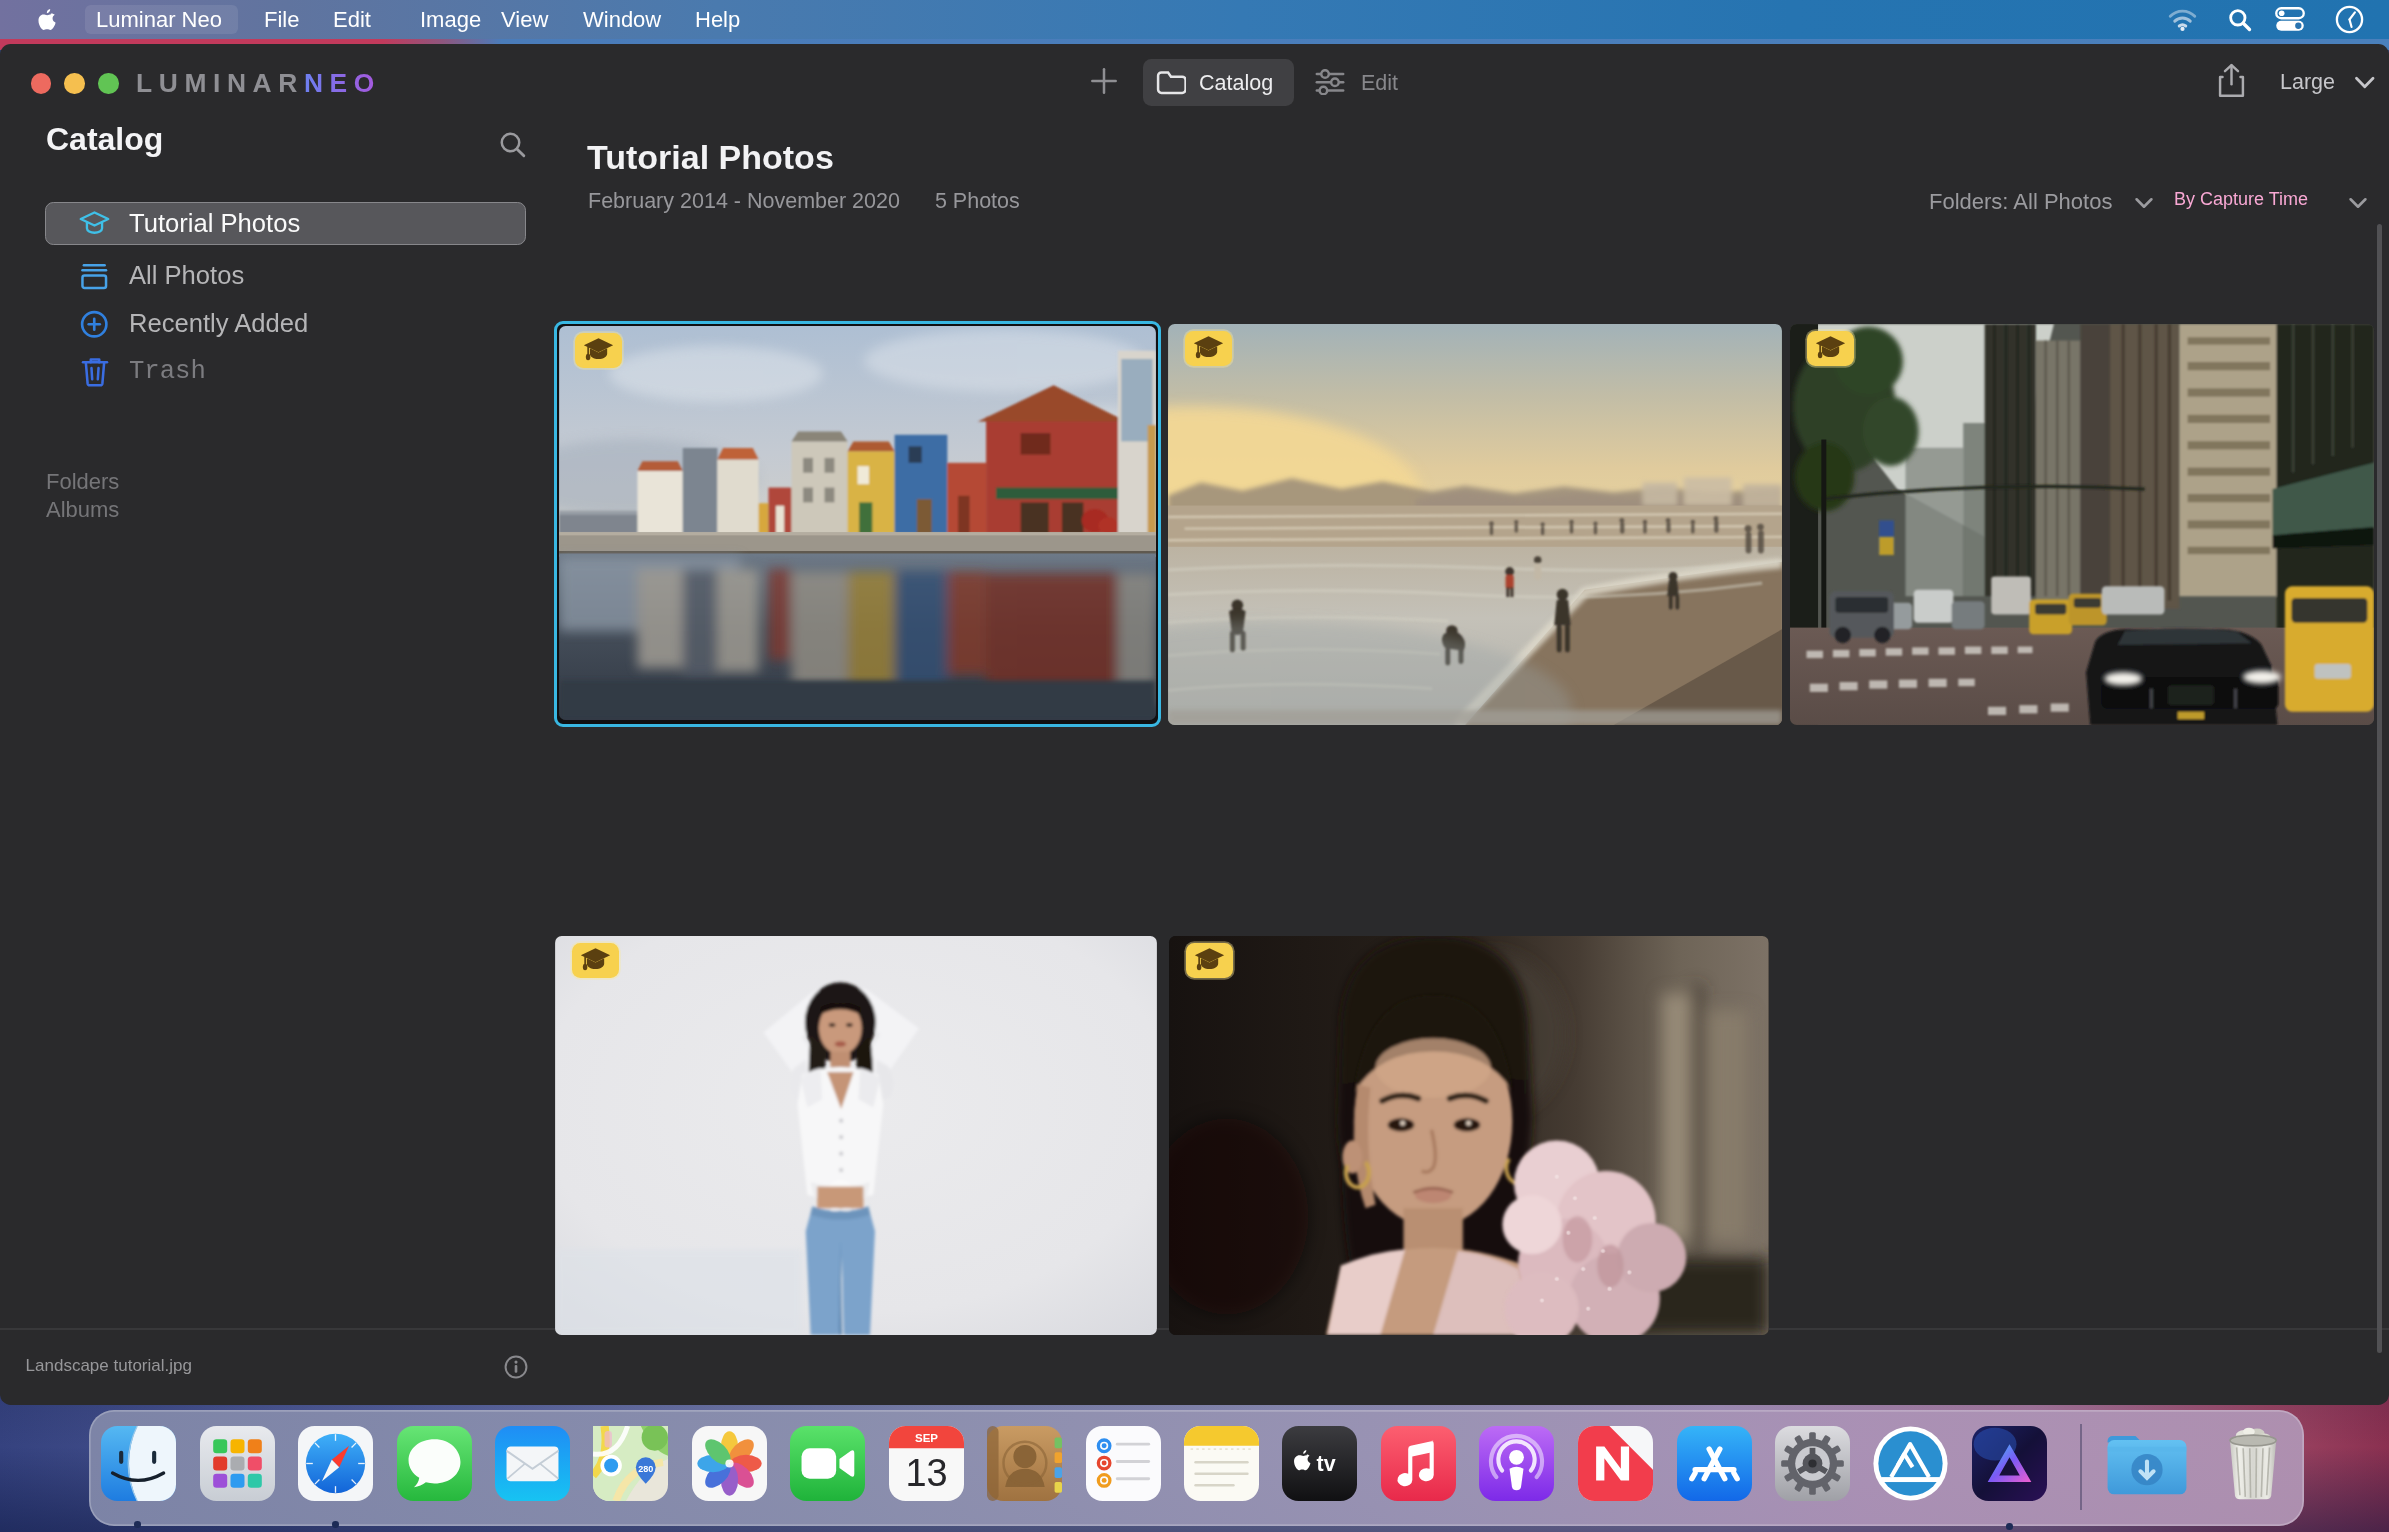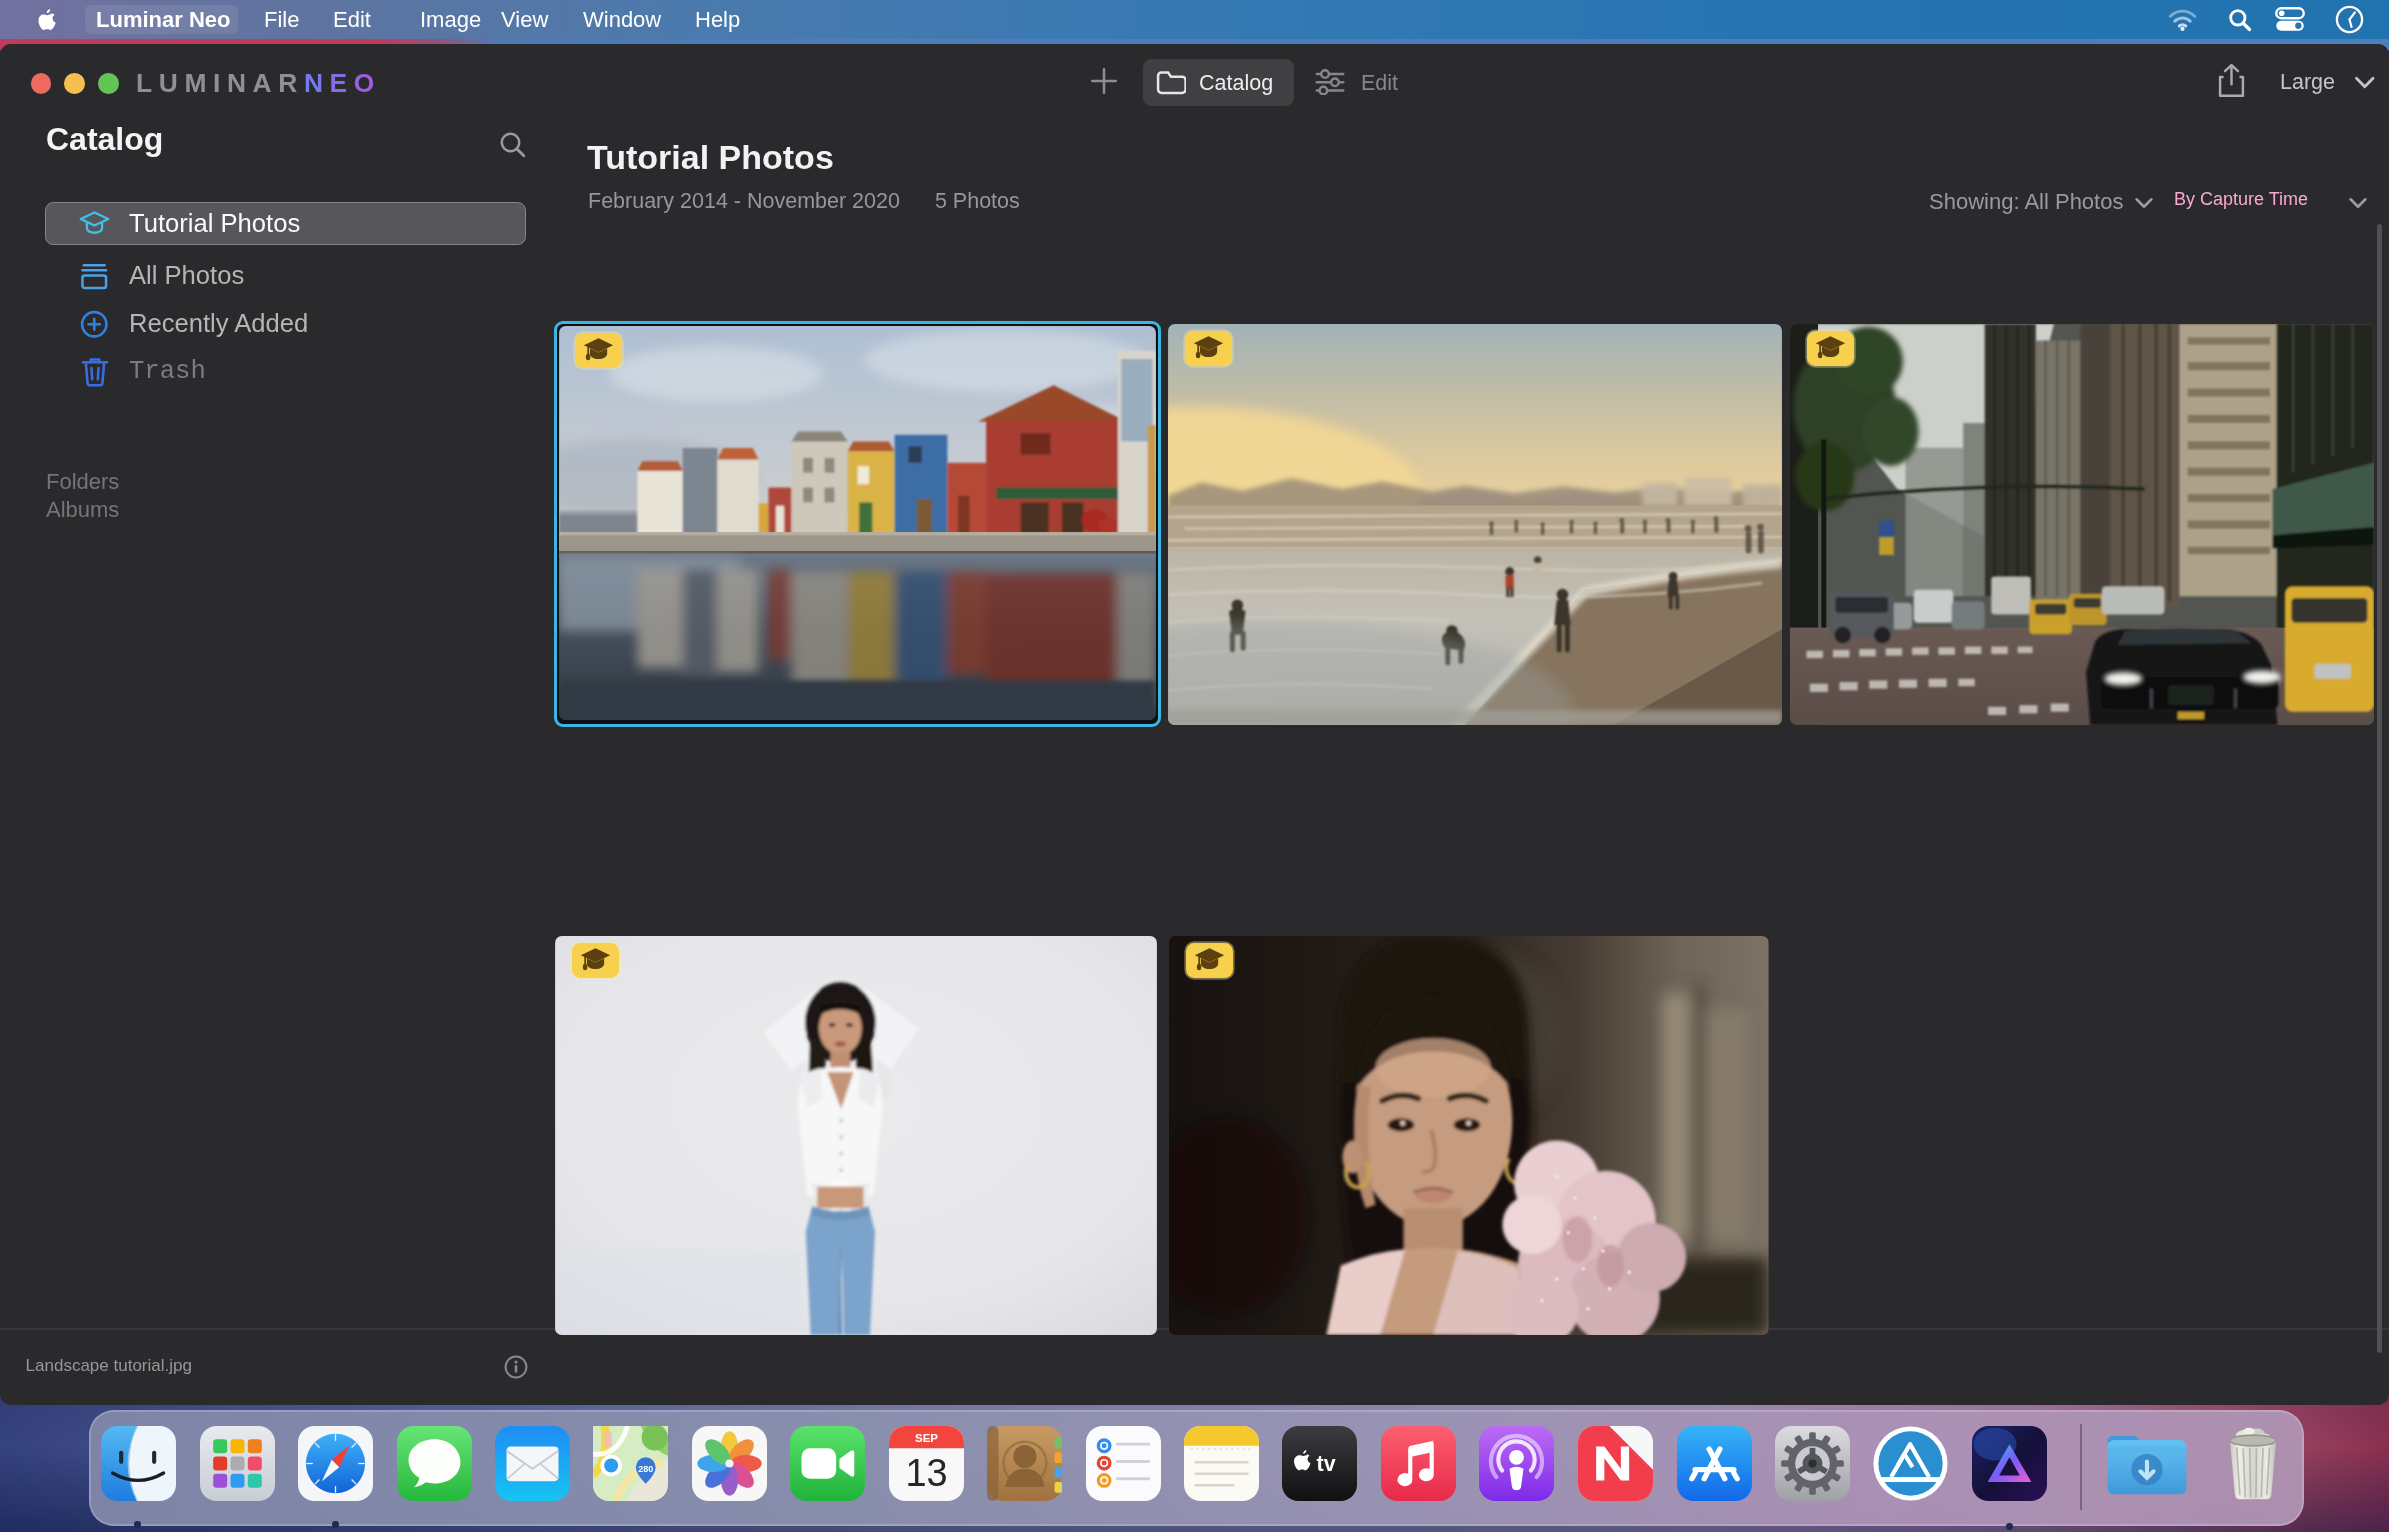--- a/index.html
+++ b/index.html
@@ -12,21 +12,21 @@
   background:linear-gradient(90deg,#c23a5c 0%,#c23a5c 16%,#8f567e 18.5%,#4a7cba 21%,#4a80bc 100%); }
 #wallBottom { left:0; top:1394px; width:2389px; height:139px;
   background:linear-gradient(90deg,#35427f 0%,#56619c 18%,#7b81ac 38%,#8f8fb6 55%,#a793bb 72%,#a97aa0 85%,#9c4563 95%,#8a3050 100%); }
 #wallBottom:after { content:""; position:absolute; left:0; top:0; width:100%; height:100%;
   background:linear-gradient(180deg, rgba(20,25,60,0.12) 0%, rgba(15,25,70,0.0) 38%, rgba(12,22,64,0.5) 100%); }
 
 
 #menubar { left:0; top:0; width:2389px; height:39px;
   background:linear-gradient(90deg,#72719f 0%,#60749f 12%,#4a7aae 30%,#3579b4 52%,#2674b1 75%,#2173b0 100%); }
 .mitem { position:absolute; top:0; height:39px; line-height:39px; color:#ffffff; font-size:22px; }
-.mbold { font-weight:bold; }
+.mbold { font-weight:normal; }
 
 
 #win { left:0; top:44px; width:2389px; height:1361px; background:#2a2a2c; border-radius:10.7px; }
 .tl { position:absolute; top:73px; width:20.6px; height:20.6px; border-radius:50%; }
 #logo { left:136px; top:68px; font-size:26.4px; font-weight:bold; letter-spacing:6.6px; color:#8f8f94; }
 #logo .neo { background:linear-gradient(90deg,#6d80f0,#8b68e4,#a957dd); -webkit-background-clip:text; background-clip:text; color:transparent; }
 #pillCatalog { left:1143px; top:59px; width:151px; height:47px; background:#404043; border-radius:8.3px; }
 #pillCatalog span { position:absolute; left:56px; top:11.6px; font-size:21.5px; color:#ededef; }
 #editTxt { left:1361px; top:71px; font-size:21.5px; color:#87878b; }
 #largeTxt { left:2280px; top:70px; font-size:21.5px; color:#c6c6ca; }
@@ -199,21 +199,21 @@
   <div class="abs" id="statusLine"></div>
   <div class="abs" id="statusName">Landscape tutorial.jpg</div>
   <svg class="abs" style="left:504px;top:1355px" width="24" height="24" viewBox="0 0 29 29">
     <circle cx="14.5" cy="14.5" r="12.6" fill="none" stroke="#89898d" stroke-width="2.4"></circle>
     <circle cx="14.5" cy="8.6" r="1.9" fill="#89898d"></circle>
     <rect x="12.9" y="12" width="3.2" height="9.5" rx="1.4" fill="#89898d"></rect>
   </svg>
 
   <div class="abs" id="cTitle">Tutorial Photos</div>
   <div class="abs" id="cSub">February 2014 - November 2020<b>5 Photos</b></div>
-  <div class="abs" id="showTxt">Showing: All Photos</div>
+  <div class="abs" id="showTxt">Folders: All Photos</div>
   <svg class="abs" style="left:2134px;top:196px" width="20" height="14" viewBox="0 0 24 17">
     <path d="M3 4 L12 13 L21 4" fill="none" stroke="#9b9b9f" stroke-width="3.2" stroke-linecap="round" stroke-linejoin="round"></path>
   </svg>
   <div class="abs" id="byTxt">By Capture Time</div>
   <svg class="abs" style="left:2348px;top:196px" width="20" height="14" viewBox="0 0 24 17">
     <path d="M3 4 L12 13 L21 4" fill="none" stroke="#9b9b9f" stroke-width="3.2" stroke-linecap="round" stroke-linejoin="round"></path>
   </svg>
 
   <div class="abs" id="scrollbar"></div>
 

